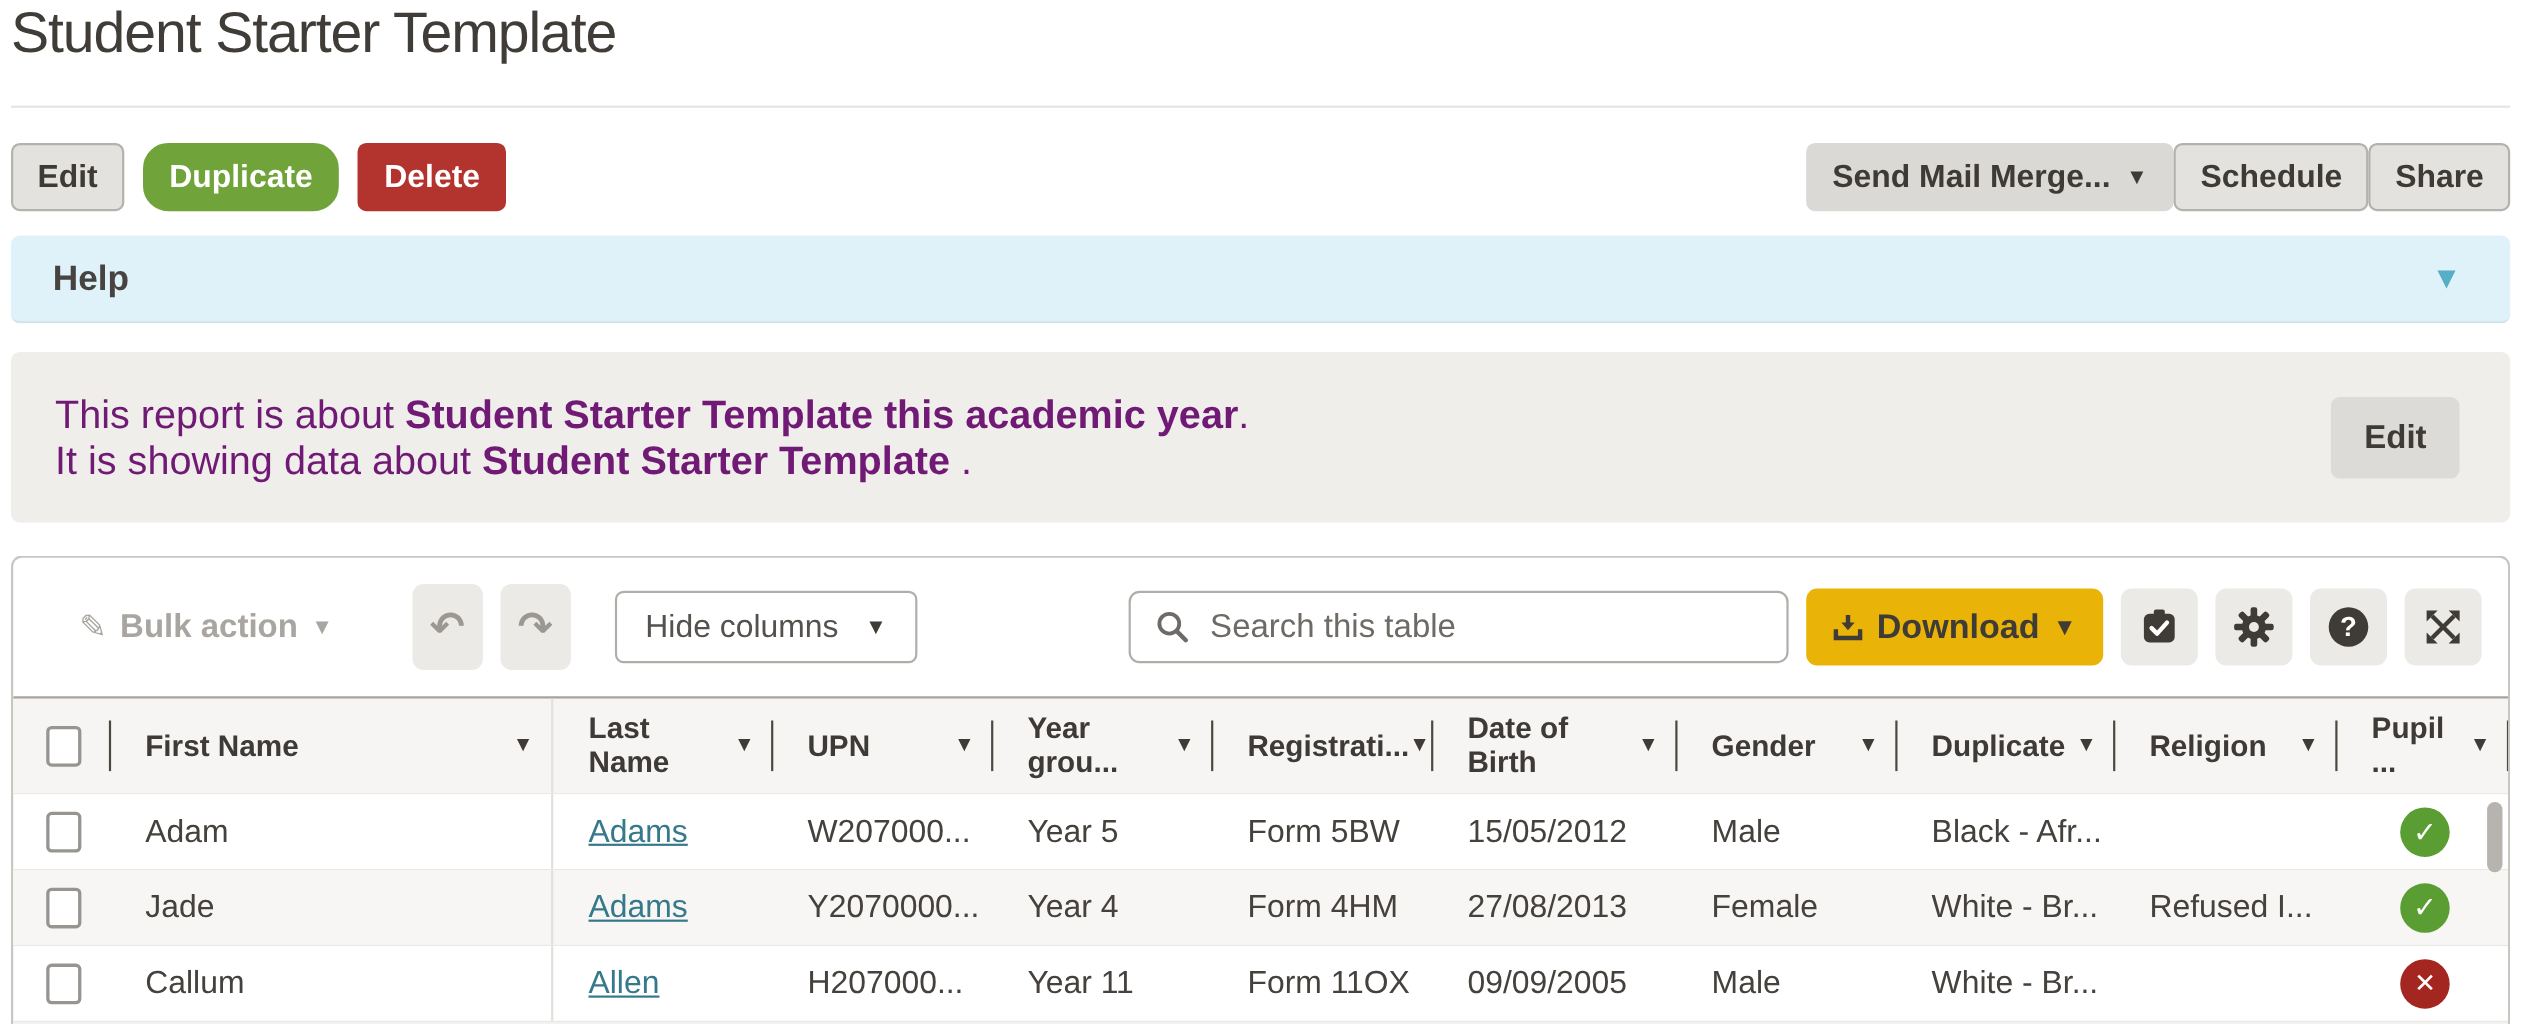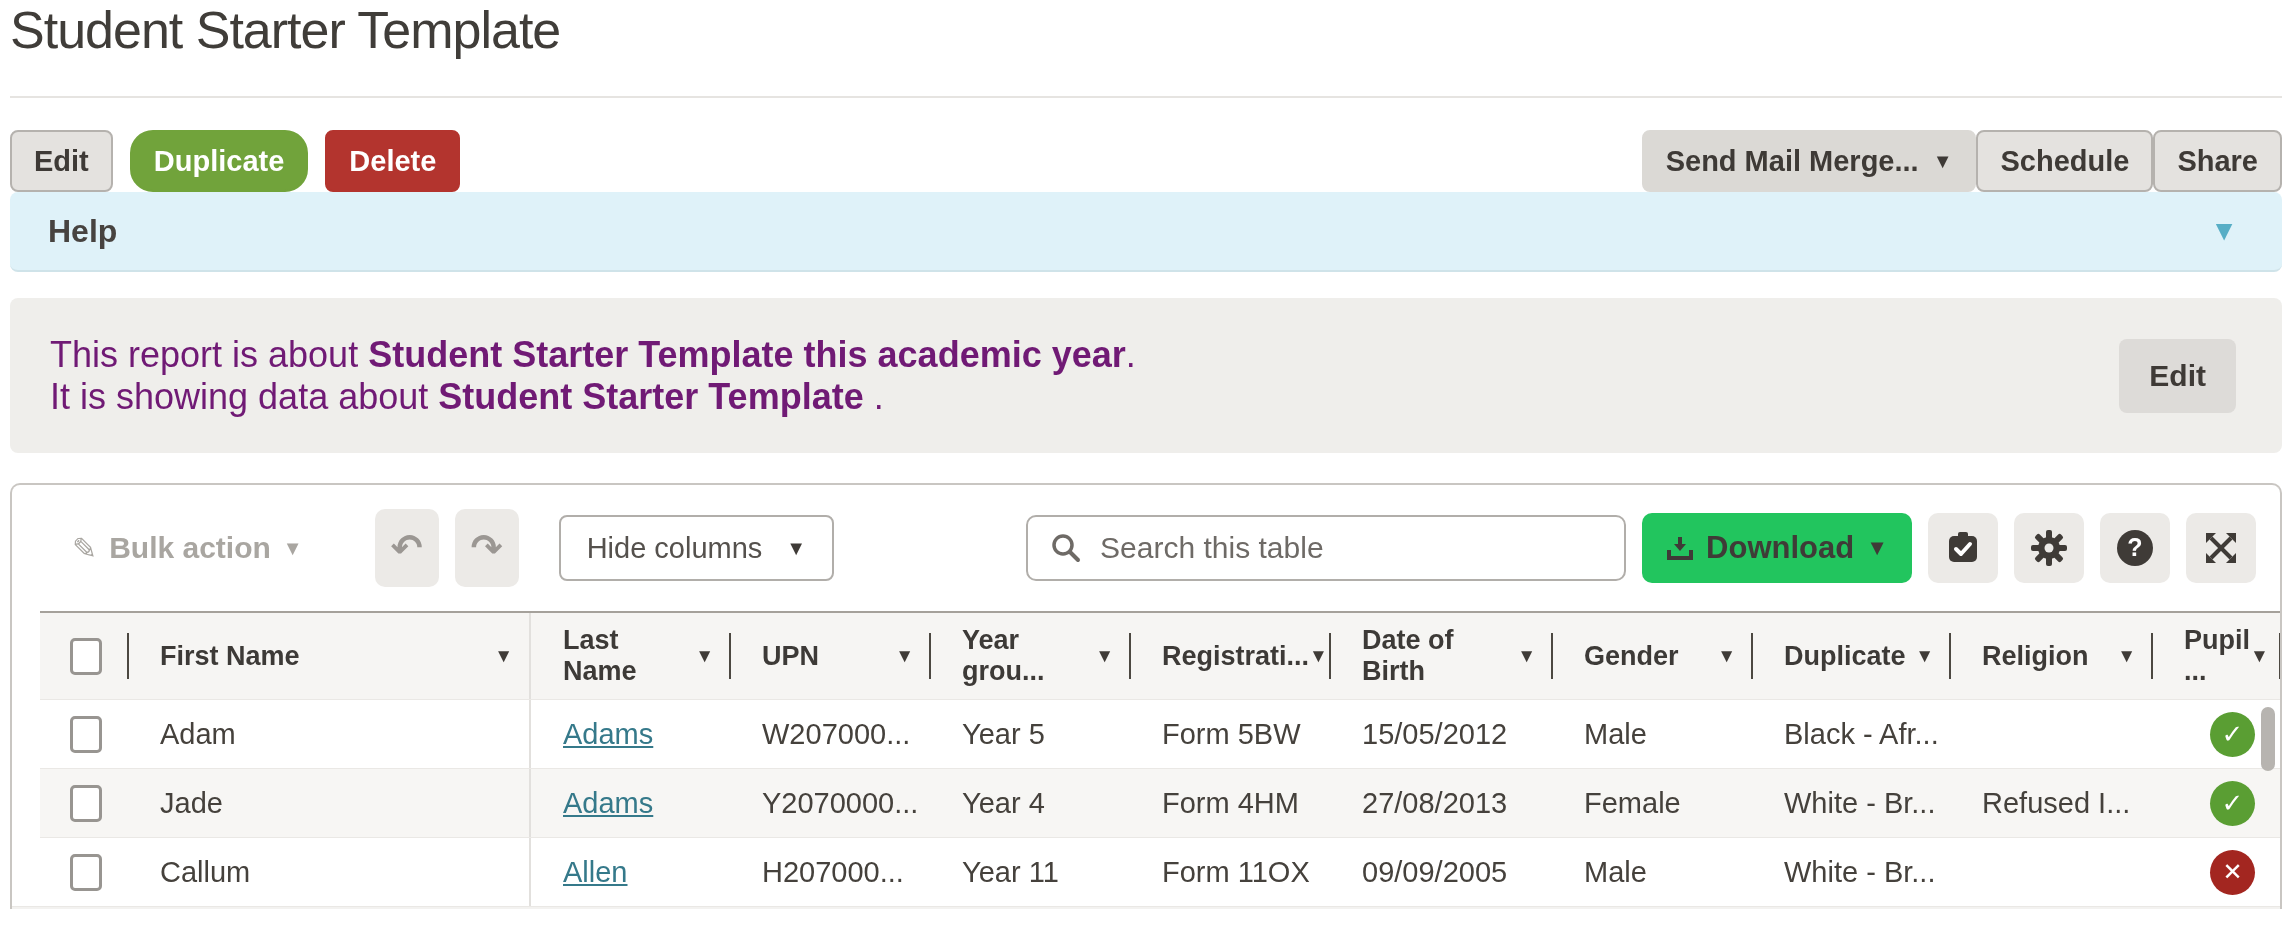--- a/index.html
+++ b/index.html
@@ -19,21 +19,21 @@
   .btn { height:62px; padding:0 22px; font-size:29px; font-weight:bold;
     border-radius:8px; border:2px solid #b5b2ae; background:#e4e2df; color:#3e3a36;
     display:inline-flex; align-items:center; gap:14px; cursor:pointer;
     font-family:inherit; }
   .btn.green { background:#71a33b; border-color:#71a33b; color:#ffffff;border-radius:23px; }
   .btn.red   { background:#b3342e; border-color:#b3342e; color:#ffffff; }
   .btn.flat  { background:#dbd9d5; border-color:#dbd9d5; }
   .caret { font-size:20px; line-height:1; }
 
   
-  .help-panel { height:80px; background:#dff2f9; border-radius:8px;
+  .help-panel { margin-top:22px; height:80px; background:#dff2f9; border-radius:8px;
     border-bottom:2px solid #cfe3e9; display:flex; align-items:center; padding:0 44px 0 38px; }
   .help-panel .help-title { font-size:32px; font-weight:bold; color:#474340; }
   .help-panel .chevron { margin-left:auto; color:#57aec6; font-size:28px; cursor:pointer; }
 
   
   .report-info { margin-top:26px; background:#efeeeb; border-radius:8px; height:155px;
     display:flex; align-items:center; padding:0 46px 0 40px; }
   .report-info .lines { font-size:36px; line-height:42px; color:#701a75; }
   .report-info b { font-weight:bold; }
   .report-info .edit-btn { margin-left:auto; height:74px; padding:0 30px; font-size:30px;
@@ -58,30 +58,30 @@
   .hide-columns { margin-left:24px; height:66px; padding:0 26px; background:#ffffff;
     border:2px solid #b1aeaa; border-radius:8px; font-size:29px; color:#55514d;
     display:inline-flex; align-items:center; gap:24px; cursor:pointer; font-family:inherit; }
   .hide-columns .caret { color:#3f3b37; }
   .search-box { margin-left:auto; width:600px; height:66px; background:#ffffff;
     border:2px solid #b1aeaa; border-radius:10px; display:flex; align-items:center;
     padding:0 20px 0 22px; gap:18px; }
   .search-box input { border:none; outline:none; flex:1; font-size:30px; color:#45413c;
     font-family:inherit; background:transparent; }
   .search-box input::placeholder { color:#6e6a66; opacity:1; }
-  .download-btn { height:70px; padding:0 24px; background:#22c55e; border:none;
+  .download-btn { height:70px; padding:0 24px; background:#eab308; border:none;
     border-radius:10px; font-size:31px; font-weight:bold; color:#3f3b37;
     display:inline-flex; align-items:center; gap:12px; cursor:pointer; font-family:inherit; }
   .download-btn .caret { font-size:22px; }
   .icon-btn { width:70px; height:70px; border:none; border-radius:10px; background:#eceae7;
     display:inline-flex; align-items:center; justify-content:center; cursor:pointer; }
 
   
   .grid-row { display:grid;
-    grid-template-columns:88px 403px 199px 200px 200px 200px 222px 200px 198px 202px minmax(0,1fr);margin-left:28px; }
+    grid-template-columns:88px 403px 199px 200px 200px 200px 222px 200px 198px 202px minmax(0,1fr); }
   .thead { background:#f6f5f3; border-top:2px solid #a5a19b; height:88px; }
   .th { display:flex; align-items:center; padding-left:32px; position:relative;
     font-size:27px; font-weight:bold; color:#3d3a37; }
   .th .sort { margin-left:auto; margin-right:16px; font-size:19px; color:#3f3b37; cursor:pointer; }
   .th:not(.no-sep)::after { content:""; position:absolute; right:-1px; top:50%;
     transform:translateY(-50%); width:2px; height:46px; background:#4c4841; }
   .th.cb-col { padding-left:30px; }
   .col-frozen { border-right:2px solid #e2e0dd; }
   .th.col-frozen::after { display:none; }
 

